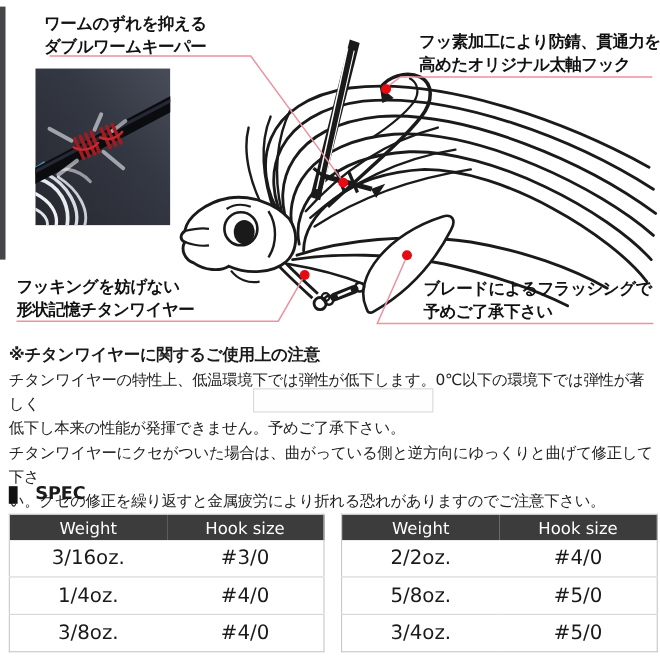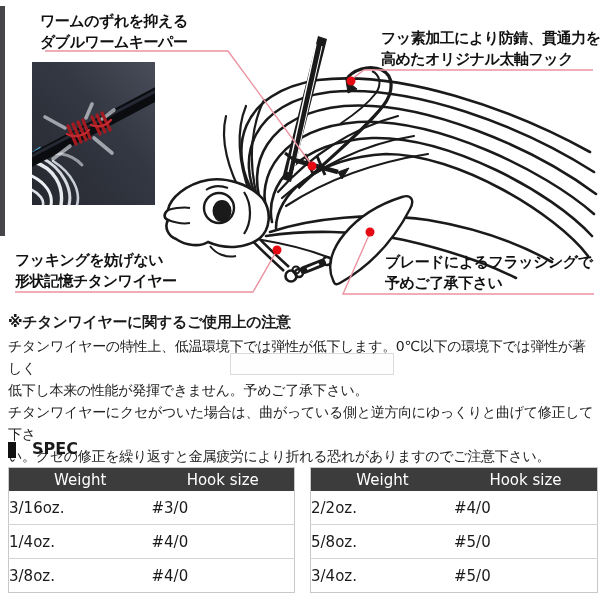--- a/index.html
+++ b/index.html
@@ -17,21 +17,21 @@
   .notice-heading{font-size:15px;font-weight:700;letter-spacing:-0.3px;line-height:20px;margin-bottom:3px;}
   .notice-line{font-size:14px;letter-spacing:-0.3px;line-height:22px;color:#222;}
   .highlight-box{position:absolute;left:230px;top:353px;width:162px;height:20px;border:1px solid #d9d9d9;background:rgba(252,252,252,0.35);}
   .spec-title{position:absolute;left:8px;top:439px;display:flex;align-items:flex-end;gap:16px;}
   .spec-bar{width:8px;height:16px;background:#111;}
   .spec-label{font-size:16px;font-weight:700;letter-spacing:0px;}
   .spec-table{position:absolute;top:467px;border-collapse:collapse;table-layout:fixed;background:#fff;border:1px solid #c8c8c8;}
   .spec-table-left{left:8px;width:287px;}
   .spec-table-right{left:310px;width:288px;}
   .spec-table th{background:#3c3c3c;color:#fff;font-weight:400;font-size:15px;height:23px;text-align:center;padding:0;margin-top:18px;}
-  .spec-table td{font-size:15px;height:33px;text-align:left;padding:0;border-top:1px solid #d4d4d4;color:#1a1a1a;}
+  .spec-table td{font-size:18px;height:33px;text-align:center;padding:0;border-top:1px solid #d4d4d4;color:#1a1a1a;}
   .spec-table tr:first-child td{border-top:none;}
 </style>
 </head>
 <body>
 
 <div class="page">
 
   <div class="edge-strip"></div>
 
   <svg class="illustration" viewBox="0 0 600 310" xmlns="http://www.w3.org/2000/svg">

